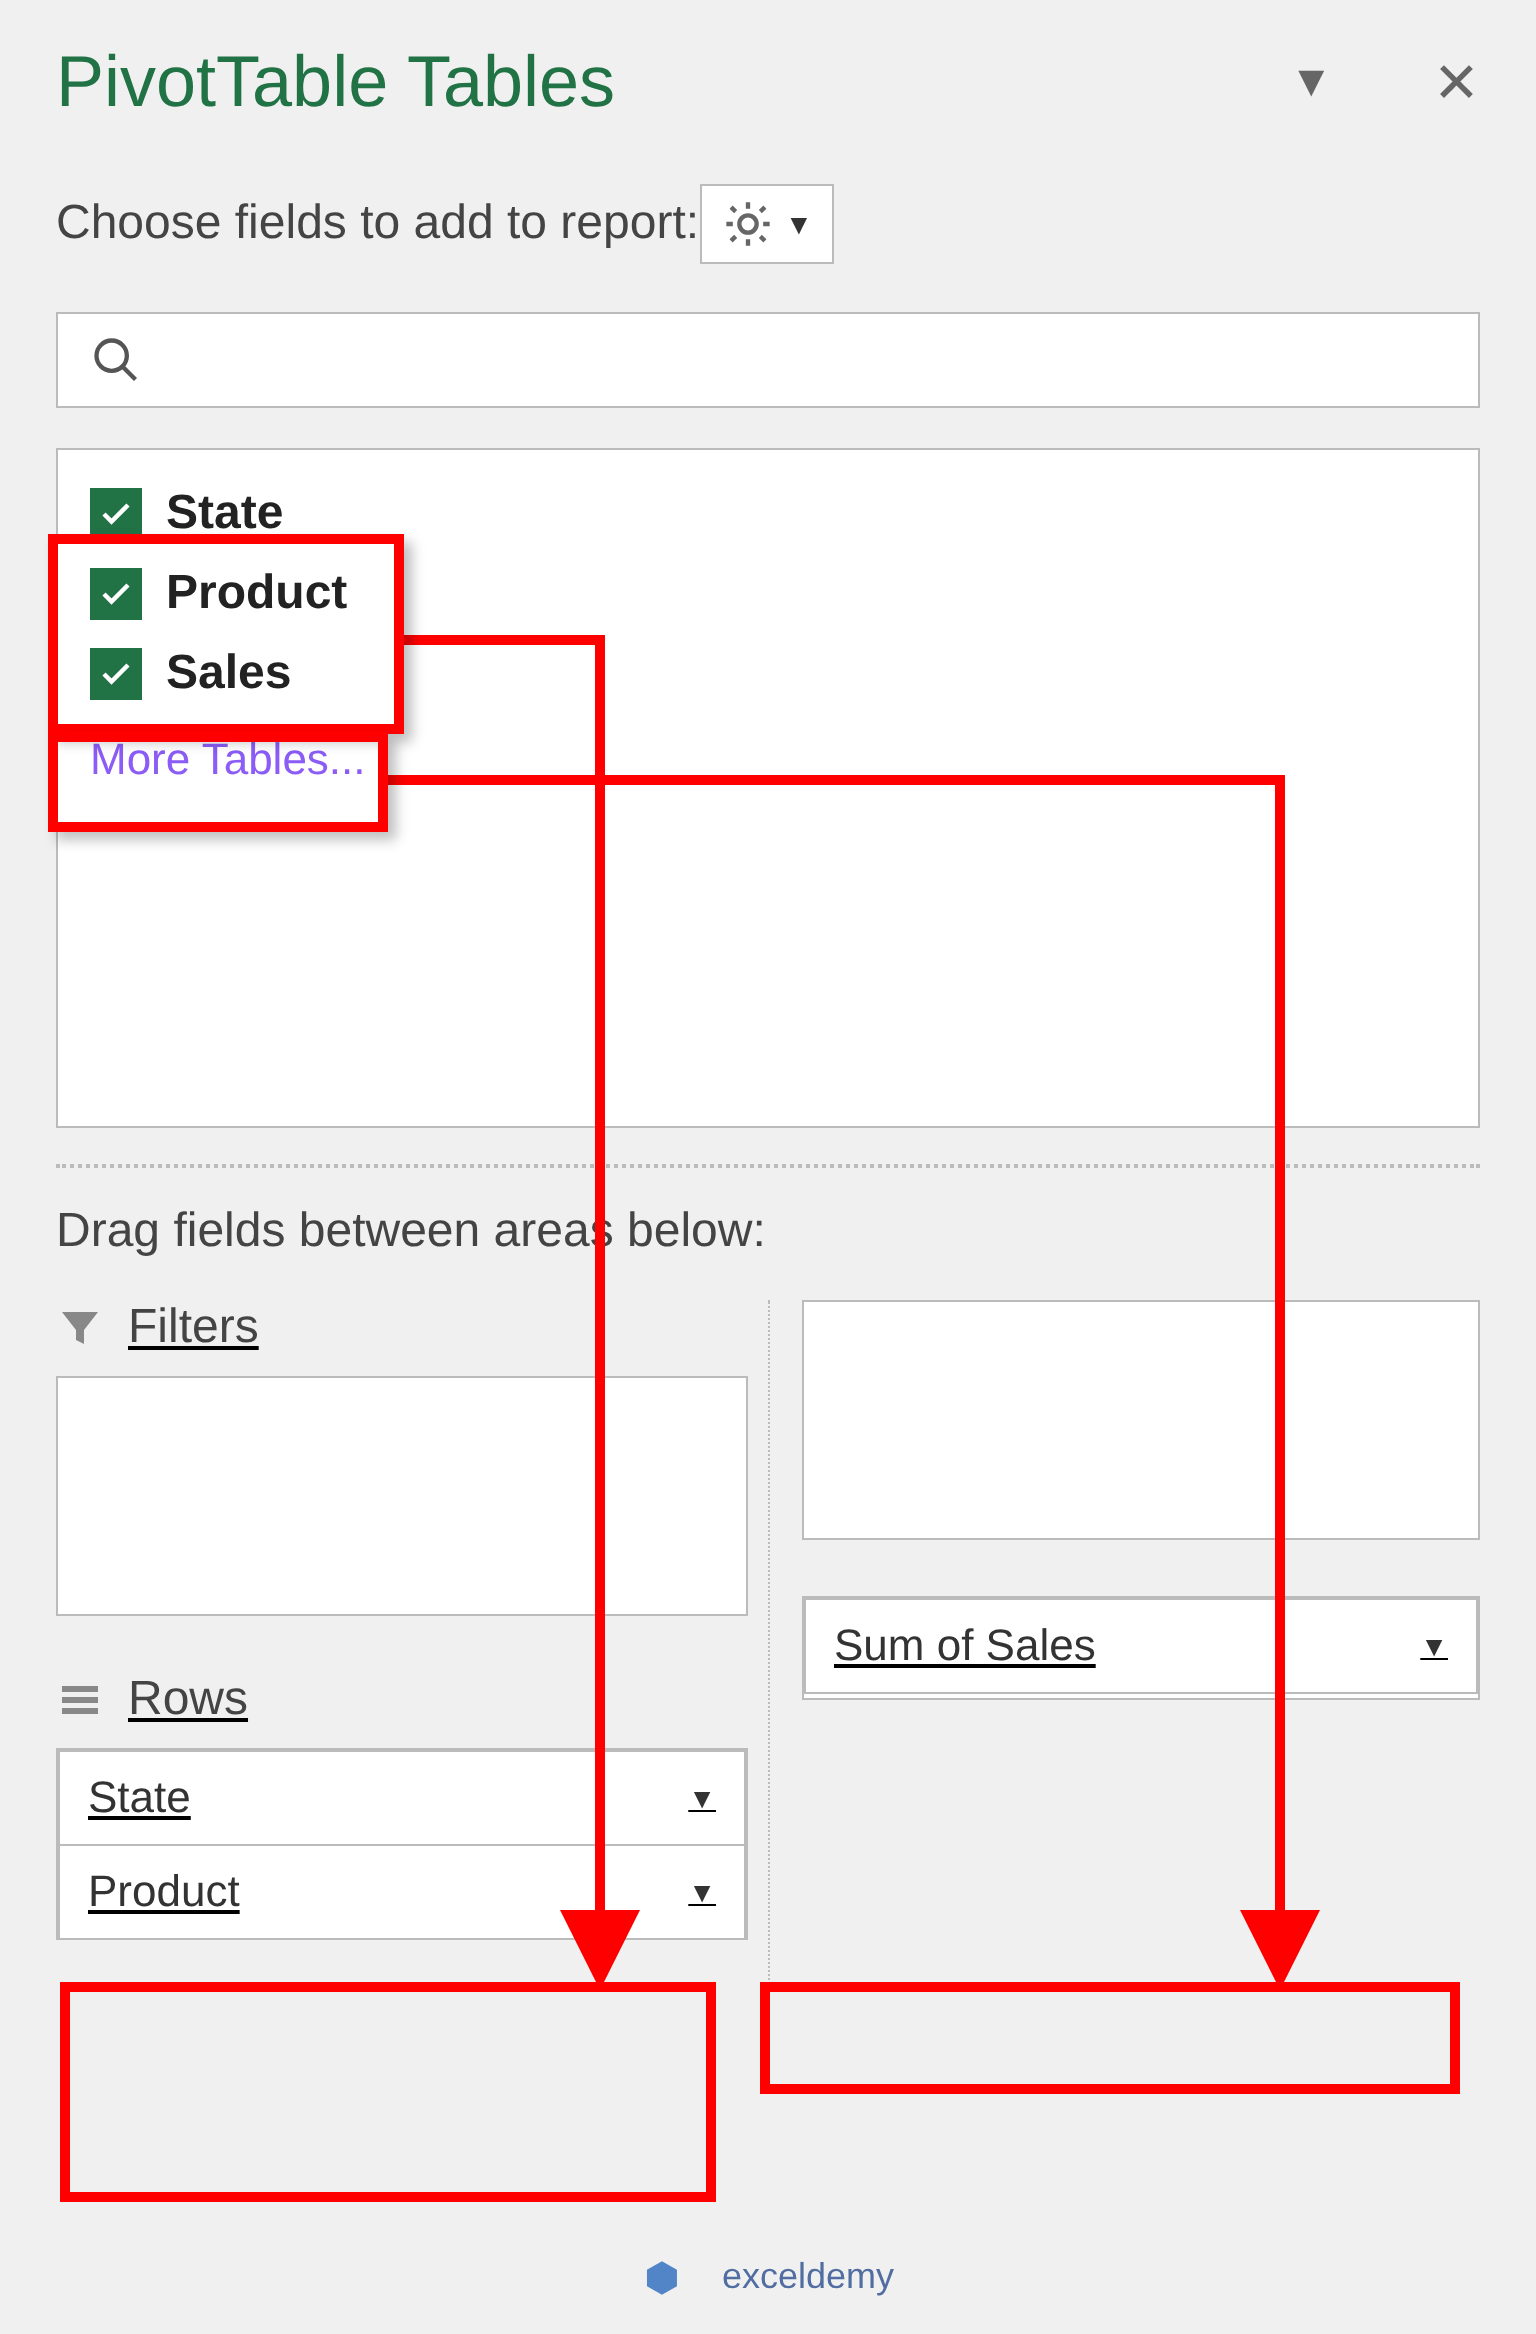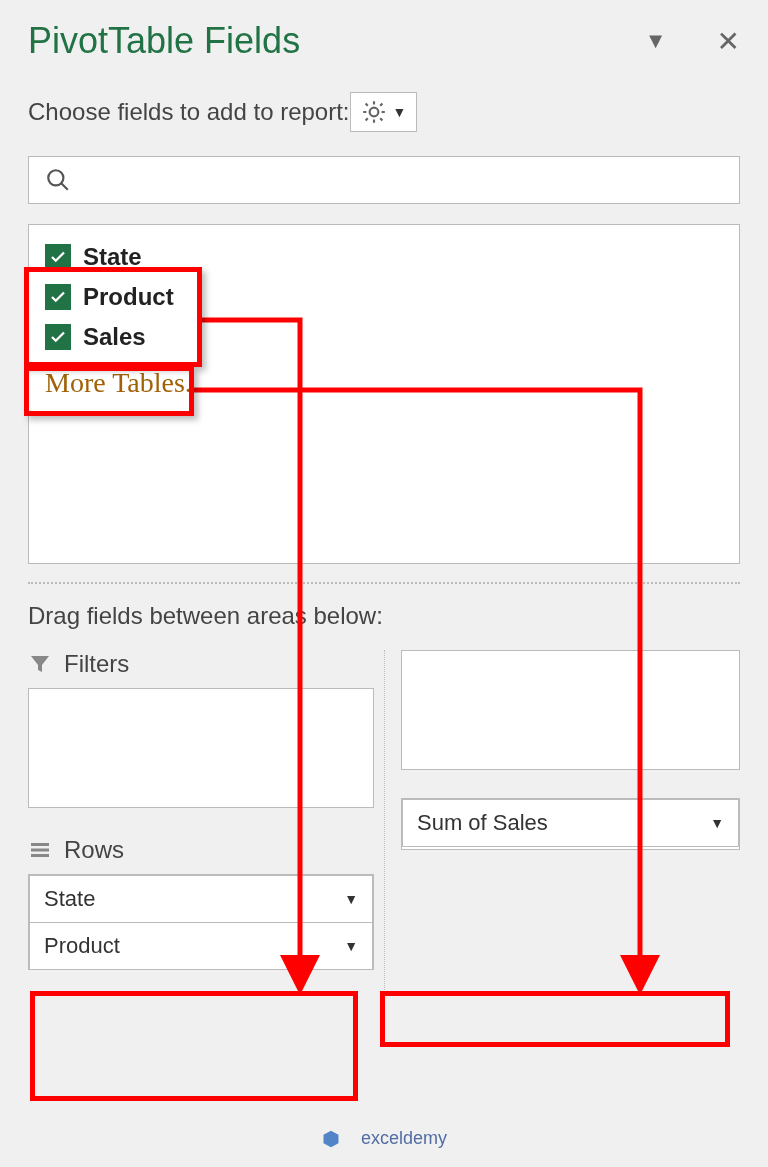--- a/index.html
+++ b/index.html
@@ -19,31 +19,31 @@
 
   .search-box { display: flex; align-items: center; border: 1px solid #bbb; background: #fff; padding: 10px 16px; margin-bottom: 20px; }
   .search-input { flex: 1; border: none; font-size: 24px; color: #888; outline: none; }
   .search-icon-svg { width: 26px; height: 26px; }
 
   .fields-list { border: 1px solid #bbb; background: #fff; height: 340px; padding: 12px 12px; position: relative; }
   .field-item { display: flex; align-items: center; gap: 12px; padding: 6px 4px; cursor: pointer; }
   .checkbox { width: 26px; height: 26px; background: #217346; display: flex; align-items: center; justify-content: center; }
   .check-svg { width: 18px; height: 18px; }
   .field-label { font-size: 24px; font-weight: 700; color: #222; }
-  .more-tables { font-size: 28px; color: #a16207; padding: 10px 4px 4px; font-family: Liberation Serif, serif; }
+  .more-tables { font-size: 22px; color: #8b5cf6; padding: 10px 4px 4px; }
 
   .group-hl { position: absolute; border: 5px solid #ff0000; pointer-events: none; z-index: 5; }
   .hl-1 { left: 24px; top: 267px; width: 178px; height: 100px; box-shadow: 4px 4px 6px rgba(0,0,0,0.25); }
   .hl-2 { left: 24px; top: 366px; width: 170px; height: 50px; box-shadow: 4px 4px 6px rgba(0,0,0,0.25); }
 
   .dotted-sep { border-top: 2px dotted #bbb; margin: 18px 0; }
 
   .drag-label { font-size: 24px; color: #444; margin-bottom: 20px; }
 
-  .areas { display: grid; grid-template-columns: 1fr 1fr; gap: 0; }
+  .areas { display: grid; grid-template-columns: 1fr 1fr; gap: 0; text-decoration: underline; }
   .area-col { padding-right: 10px; }
   .area-col.right { border-left: 1px dotted #bbb; padding-left: 16px; padding-right: 0; }
   .area-header { display: flex; align-items: center; gap: 12px; margin-bottom: 10px; }
   .area-icon { width: 24px; height: 24px; flex-shrink: 0; }
   .area-title { font-size: 24px; color: #444; }
   .area-drop { background: #fff; border: 1px solid #bbb; height: 120px; margin-bottom: 28px; }
   .area-drop.small { height: auto; min-height: 52px; }
   .drop-chip { background: #fff; border: 1px solid #bbb; padding: 10px 14px; display: flex; align-items: center; justify-content: space-between; font-size: 22px; color: #333; cursor: grab; margin-bottom: -1px; }
   .chip-caret { font-size: 14px; }
 
@@ -62,21 +62,21 @@
   <defs>
     <marker id="arrowhead" markerWidth="8" markerHeight="8" refX="4" refY="4" orient="auto">
       <path d="M0,0 L8,4 L0,8 Z" fill="#ff0000"></path>
     </marker>
   </defs>
   <path d="M 200 320 L 300 320 L 300 975" stroke="#ff0000" stroke-width="5" fill="none" marker-end="url(#arrowhead)"></path>
   <path d="M 192 390 L 640 390 L 640 975" stroke="#ff0000" stroke-width="5" fill="none" marker-end="url(#arrowhead)"></path>
 </svg>
 
 <div class="title-row">
-  <div class="title">PivotTable Fields</div>
+  <div class="title">PivotTable Tables</div>
   <div class="title-ctrls">
     <span class="caret-down">▼</span>
     <span class="close-x">✕</span>
   </div>
 </div>
 
 <div class="subtitle-row">
   <div class="subtitle">Choose fields to add to report:</div>
   <div class="gear-btn">
     <svg class="gear-svg" viewBox="0 0 24 24">

